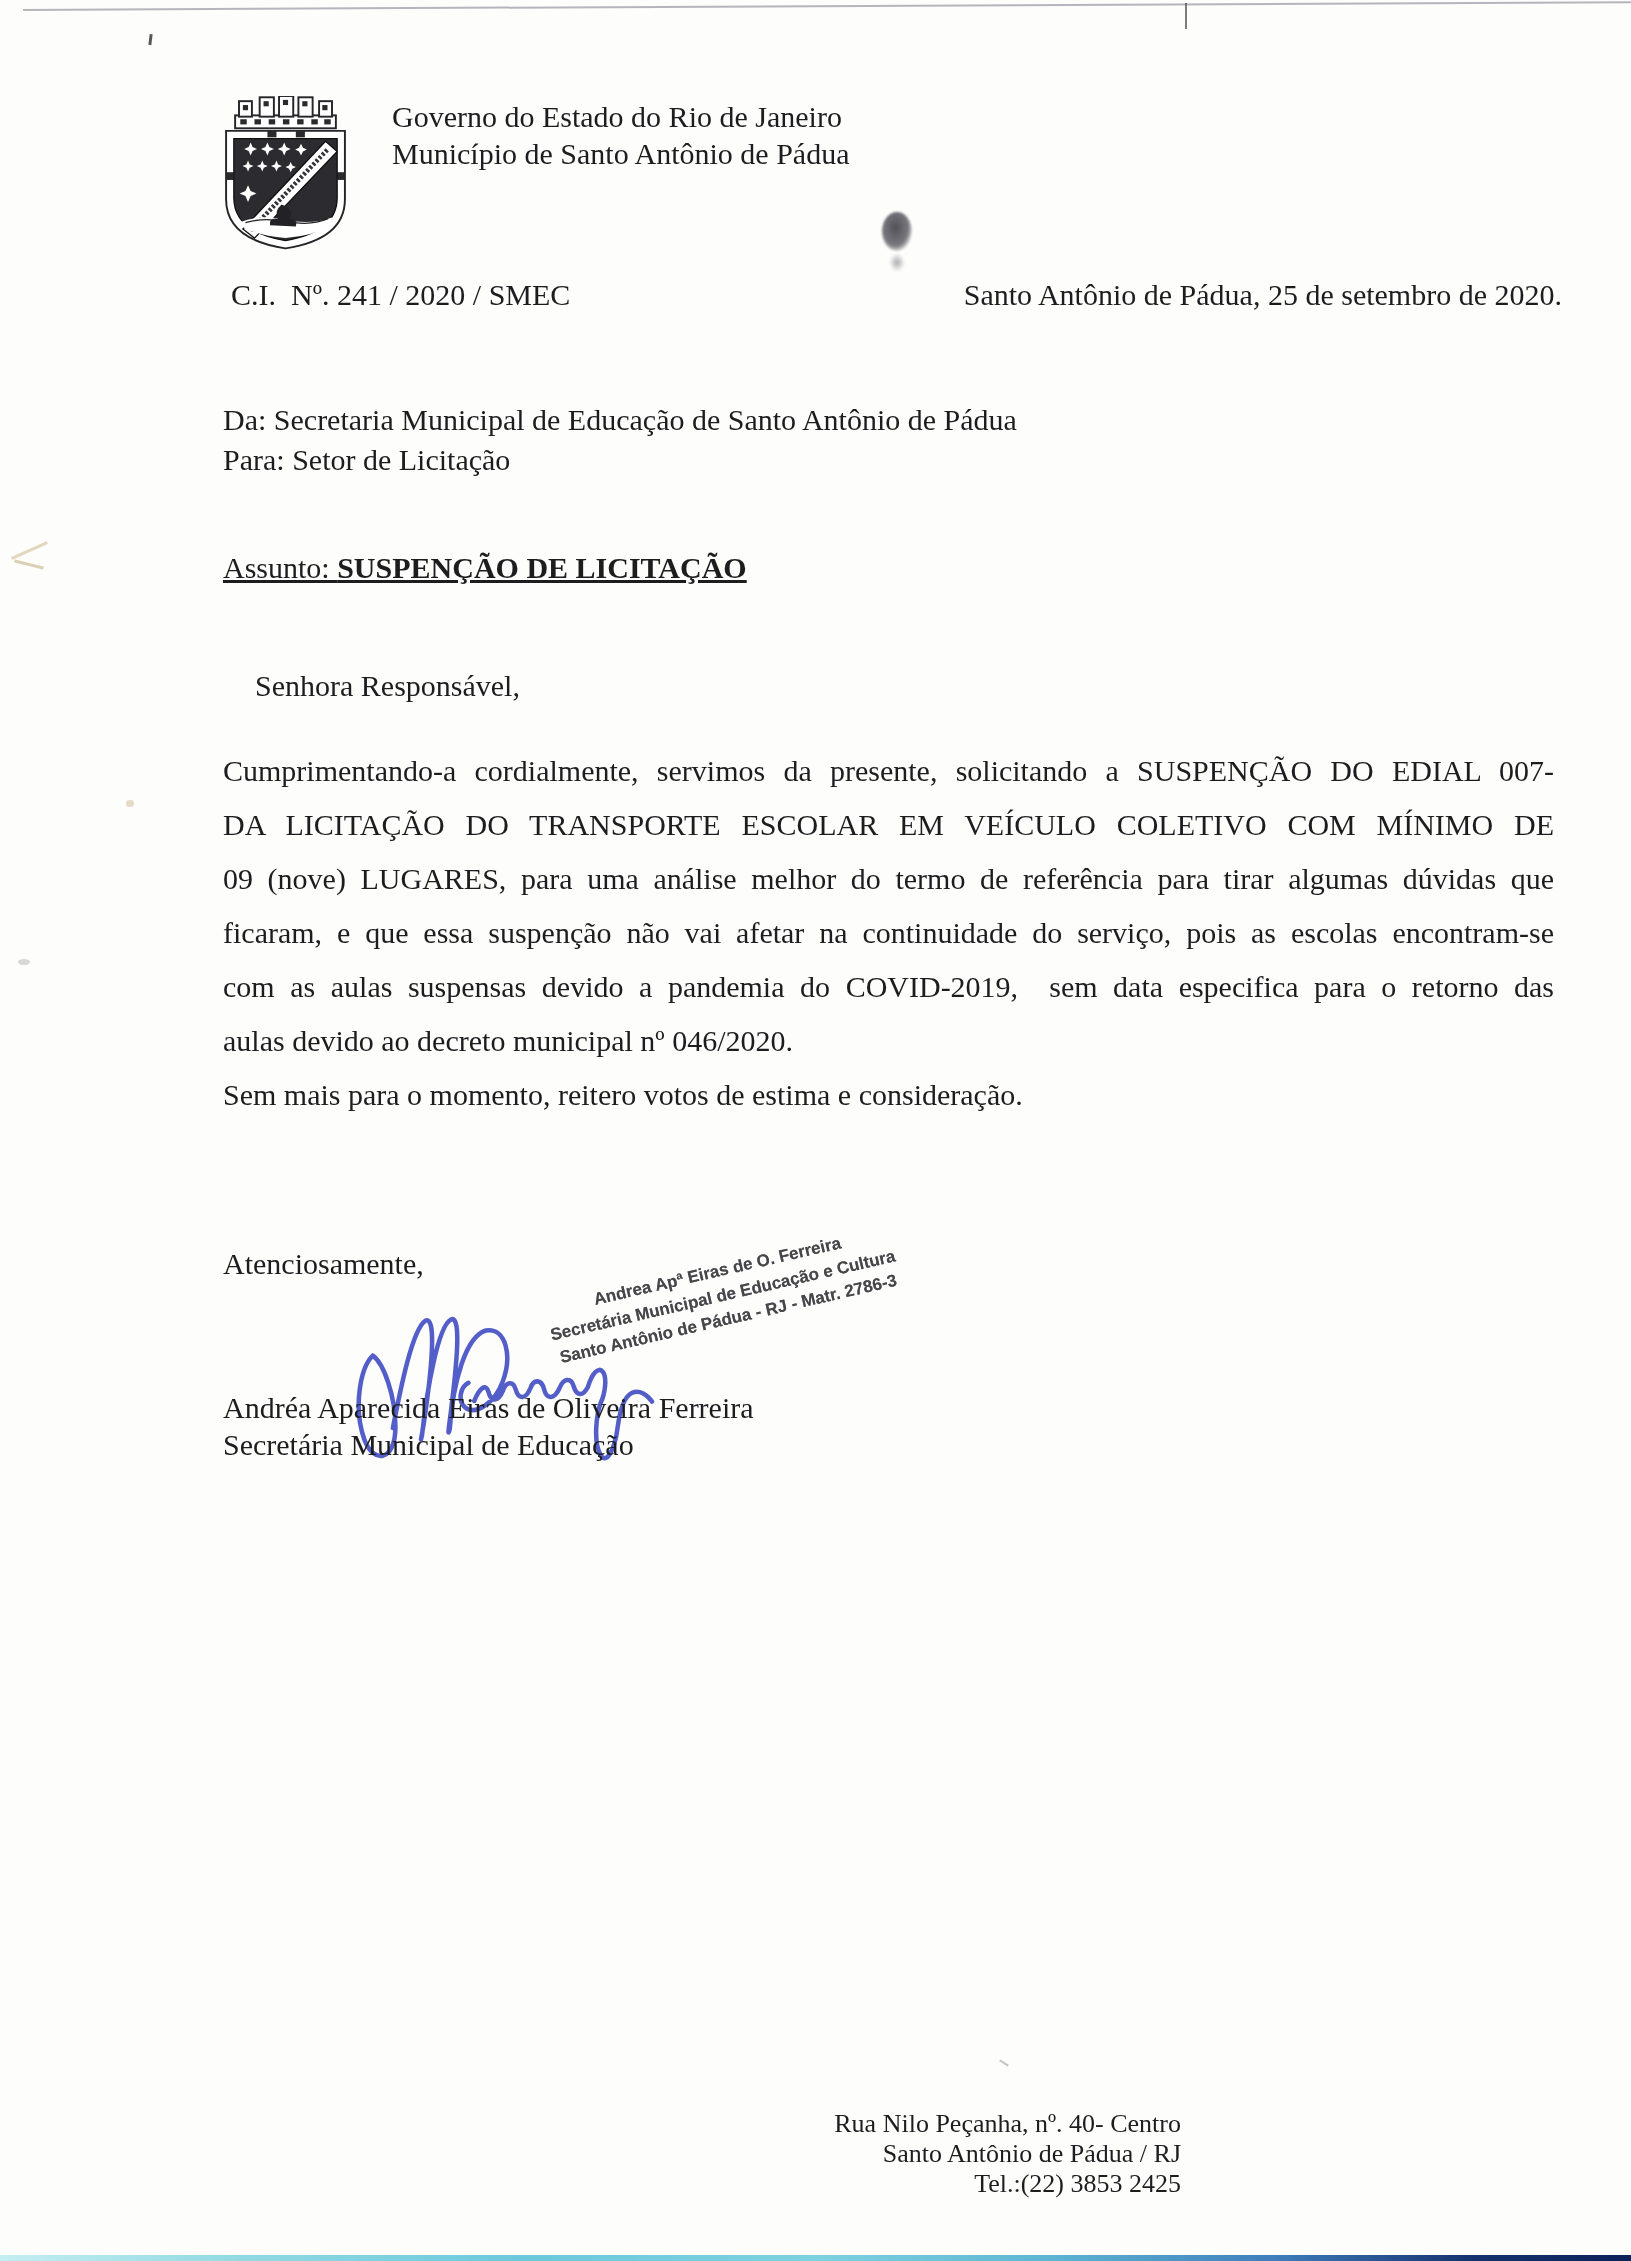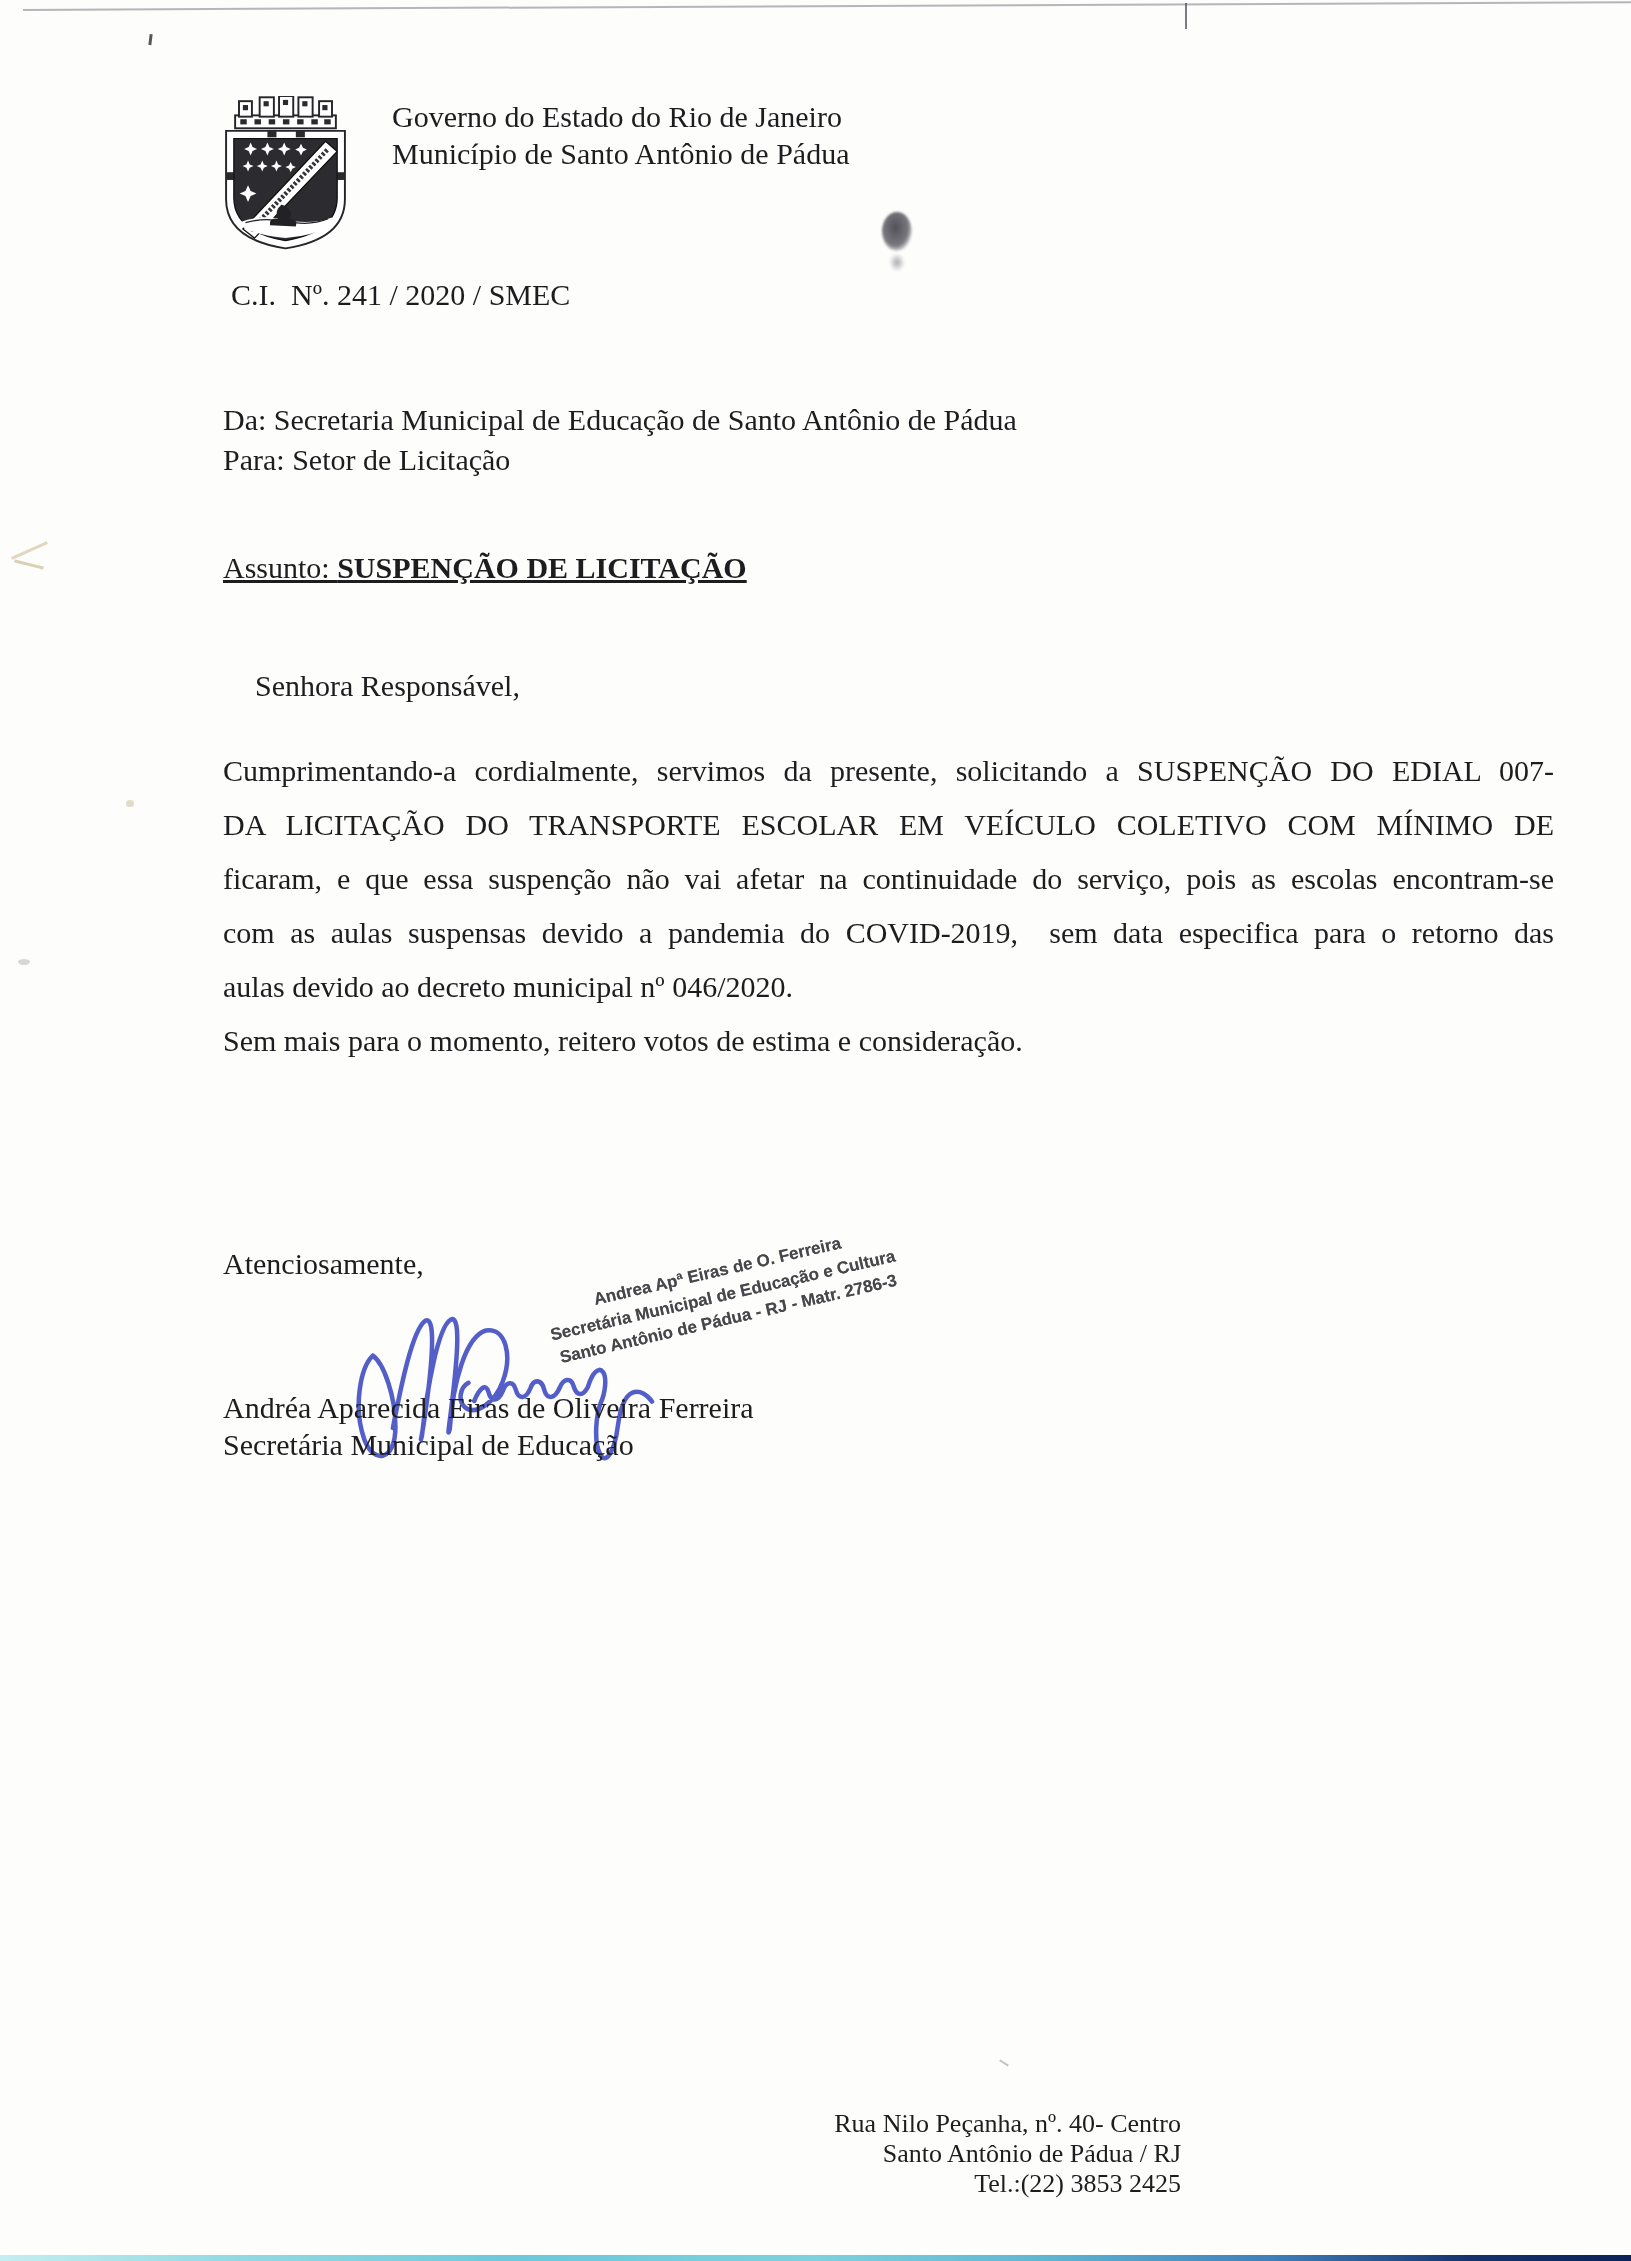--- a/index.html
+++ b/index.html
@@ -126,34 +126,36 @@
 
   <div class="abs hdr">
     <div class="txt">Governo do Estado do Rio de Janeiro</div>
     <div class="txt">Município de Santo Antônio de Pádua</div>
   </div>
   <div class="abs inkblot"></div>
   <div class="abs inkblot2"></div>
 
   <div class="abs refrow">
     <span class="txt">C.I.  Nº. 241 / 2020 / SMEC</span>
+    <span class="txt">Santo Antônio de Pádua, 25 de setembro de 2020.</span>
   </div>
 
   <div class="abs fromln txt">Da: Secretaria Municipal de Educação de Santo Antônio de Pádua</div>
   <div class="abs toln txt">Para: Setor de Licitação</div>
 
   <div class="abs subln">
     <span class="txt">Assunto: </span><b class="txt">SUSPENÇÃO DE LICITAÇÃO</b>
   </div>
 
   <div class="abs salln txt">Senhora Responsável,</div>
 
   <div class="abs bodyblk">
     <div class="bline jline">Cumprimentando-a cordialmente, servimos da presente, solicitando a SUSPENÇÃO DO EDIAL 007-</div>
     <div class="bline jline">DA LICITAÇÃO DO TRANSPORTE ESCOLAR EM VEÍCULO COLETIVO COM MÍNIMO DE</div>
+    <div class="bline jline">09 (nove) LUGARES, para uma análise melhor do termo de referência para tirar algumas dúvidas que</div>
     <div class="bline jline">ficaram, e que essa suspenção não vai afetar na continuidade do serviço, pois as escolas encontram-se</div>
     <div class="bline jline">com as aulas suspensas devido a pandemia do COVID-2019,  sem data especifica para o retorno das</div>
     <div class="bline">aulas devido ao decreto municipal nº 046/2020.</div>
     <div class="bline">Sem mais para o momento, reitero votos de estima e consideração.</div>
   </div>
 
   <div class="abs farewell txt">Atenciosamente,</div>
 
   <div class="abs stamp">
     <div>Andrea Apª Eiras de O. Ferreira</div>

